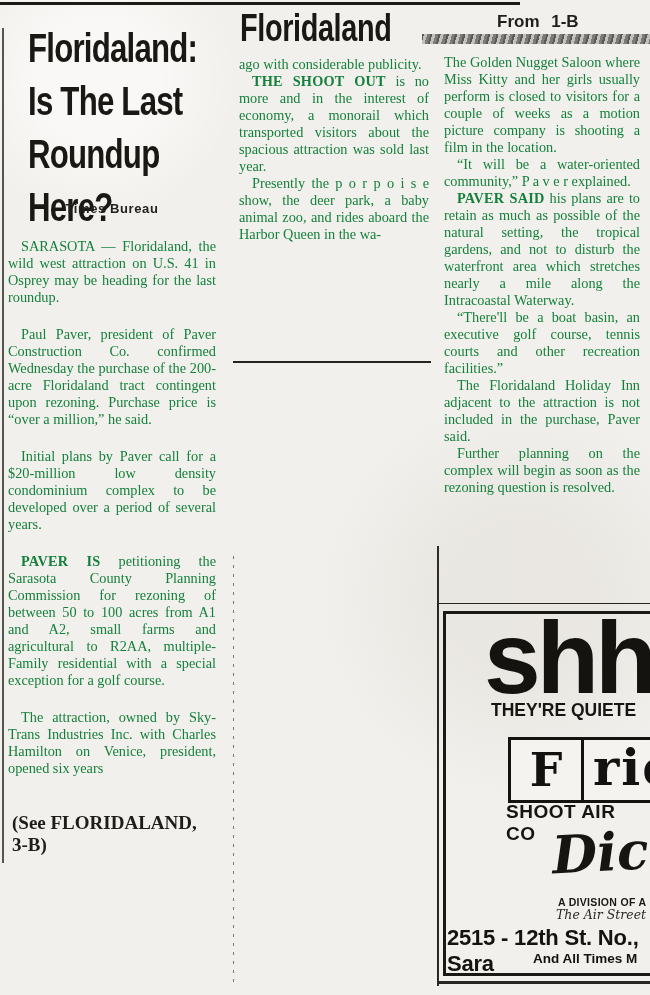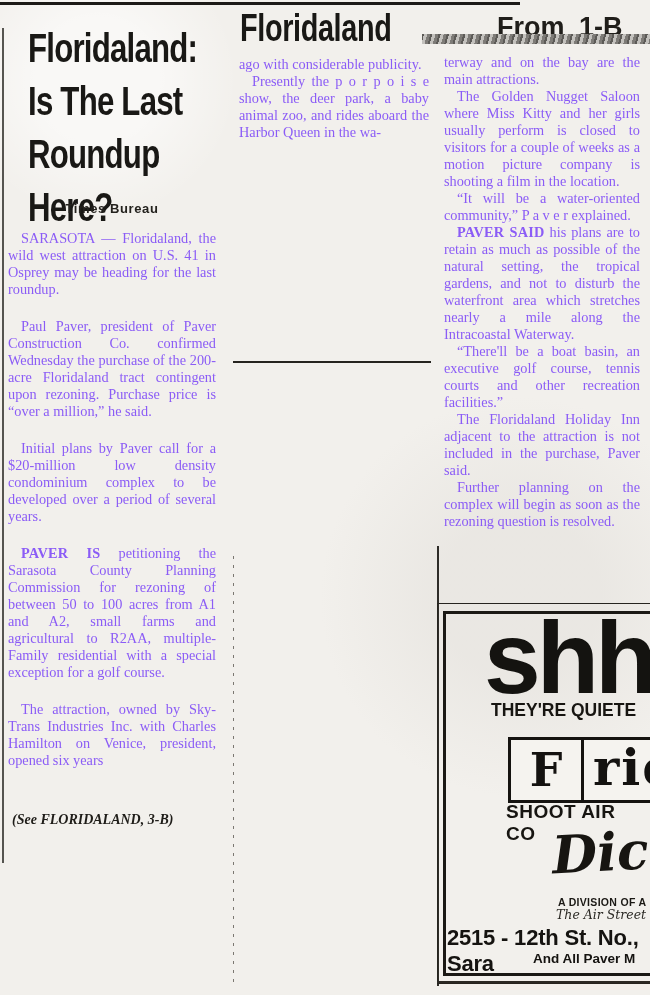--- a/index.html
+++ b/index.html
@@ -29,36 +29,36 @@
     font-family:"Liberation Sans",sans-serif;font-weight:700;
     font-size:40px;line-height:53px;letter-spacing:-1px;white-space:pre-line;color:#191815;
   }
   .byline{left:8px;top:201px;width:208px;text-align:center;
     font-family:"Liberation Sans",sans-serif;font-weight:700;font-size:13px;letter-spacing:.6px;color:#24221e;}
   .mid-header-wrap{left:240px;top:8px;width:192px;}
   .mid-header{display:inline-block;width:250px;transform:scaleX(.76);transform-origin:0 0;
     font-family:"Liberation Sans",sans-serif;font-weight:700;font-size:38px;line-height:40px;
     letter-spacing:-.5px;color:#191815;}
   .from-header{left:497px;top:12px;width:140px;
-    font-family:"Liberation Sans",sans-serif;font-weight:700;font-size:27px;word-spacing:7px;color:#201e1a;}
+    font-family:"Liberation Sans",sans-serif;font-weight:700;font-size:17px;word-spacing:7px;color:#201e1a;}
   .halftone-bar{left:422px;top:34px;width:228px;height:10px;background:#a3a19d;
     background-image:repeating-linear-gradient(105deg,rgba(45,43,40,.6) 0 2px,rgba(235,233,229,.45) 2px 5px,rgba(95,92,88,.55) 5px 8px);}
 
   
-  .col{font-size:14.3px;line-height:17px;text-align:justify;color:#8b5cf6;}
+  .col{font-size:14.3px;line-height:17px;text-align:justify;color:#15803d;}
   .col p{margin:0;text-indent:13px;}
   .col-left{left:8px;top:222px;width:208px;}
   .col-left p{margin-top:20px;}
-  .col-left p:first-child{margin-top:8px;}
+  .col-left p:first-child{margin-top:16px;}
   .col-mid{left:239px;top:56px;width:190px;}
   .col-right{left:444px;top:54px;width:196px;}
   .col-cont p:first-child{text-indent:0;}
   .col b{letter-spacing:.2px;}
-  .see-line{left:12px;top:812px;width:204px;font-weight:700;font-size:14px;
-    font-family:"Liberation Serif",serif;color:#1f1d19;font-style:italic;}
+  .see-line{left:12px;top:812px;width:204px;font-weight:700;font-size:19px;
+    font-family:"Liberation Serif",serif;color:#1f1d19;}
 
   
   .ad-outer{left:437px;top:603px;width:300px;height:379px;border:1.5px solid #26241f;}
   .ad-inner{left:443px;top:611px;width:290px;height:359px;border:3px solid #1b1915;}
   .ad-shh{left:484px;top:612px;font-family:"Liberation Sans",sans-serif;font-weight:700;
     font-size:102px;line-height:92px;letter-spacing:-4px;color:#141310;}
   .ad-tagline{left:491px;top:700px;font-family:"Liberation Sans",sans-serif;font-weight:700;
     font-size:17.5px;color:#17150FF;color:#171511;}
   .brand-row{left:508px;top:737px;height:60px;width:240px;display:flex;border:3px solid #151310;background:#f5f3ef;}
   .brand-fcell{width:70px;border-right:3px solid #151310;display:flex;align-items:center;justify-content:center;
@@ -101,27 +101,27 @@
     <p><b>PAVER IS</b> petitioning the Sarasota County Planning Commission for rezoning of between 50 to 100 acres from A1 and A2, small farms and agricultural to R2AA, multiple-Family residential with a special exception for a golf course.</p>
     <p>The attraction, owned by Sky-Trans Industries Inc. with Charles Hamilton on Venice, president, opened six years</p>
   </div>
 <div class="abs see-line">(See FLORIDALAND, 3-B)</div>
 
 <div class="abs mid-header-wrap">
   <span class="mid-header">Floridaland</span>
 </div>
 <div class="abs col col-mid col-cont">
     <p>ago with considerable publicity.</p>
+    <p><b>THE SHOOT OUT</b> is no more and in the interest of economy, a monorail which transported visitors about the spacious attraction was sold last year.</p>
     <p>Presently the p o r p o i s e show, the deer park, a baby animal zoo, and rides aboard the Harbor Queen in the wa-</p>
   </div>
 
 <div class="abs from-header">From 1-B</div>
 <div class="abs halftone-bar"></div>
 <div class="abs col col-right col-cont">
-    <p>terway and on the bay are the main attractions.</p>
     <p>The Golden Nugget Saloon where Miss Kitty and her girls usually perform is closed to visitors for a couple of weeks as a motion picture company is shooting a film in the location.</p>
     <p>“It will be a water-oriented community,” P a v e r  explained.</p>
     <p><b>PAVER SAID</b> his plans are to retain as much as possible of the natural setting, the tropical gardens, and not to disturb the waterfront area which stretches nearly a mile along the Intracoastal Waterway.</p>
     <p>“There'll be a boat basin, an executive golf course, tennis courts and other recreation facilities.”</p>
     <p>The Floridaland Holiday Inn adjacent to the attraction is not included in the purchase, Paver said.</p>
     <p>Further planning on the complex will begin as soon as the rezoning question is resolved.</p>
   </div>
 
 <div class="abs ad-outer"></div>
 <div class="abs ad-inner"></div>
@@ -129,14 +129,14 @@
 <div class="abs ad-tagline">THEY'RE QUIETE</div>
 <div class="abs brand-row">
   <div class="brand-fcell">F</div>
   <div class="brand-rest">ried</div>
 </div>
 <div class="abs ad-product">SHOOT AIR CO</div>
 <div class="abs ad-script">Dick</div>
 <div class="abs ad-division">A DIVISION OF A</div>
 <div class="abs ad-slogan">The Air Street</div>
 <div class="abs ad-address">2515 - 12th St. No., Sara</div>
-<div class="abs ad-address2">And All Paver M</div>
+<div class="abs ad-address2">And All Times M</div>
 <div class="abs bottom-rule"></div>
 
 </body></html>

